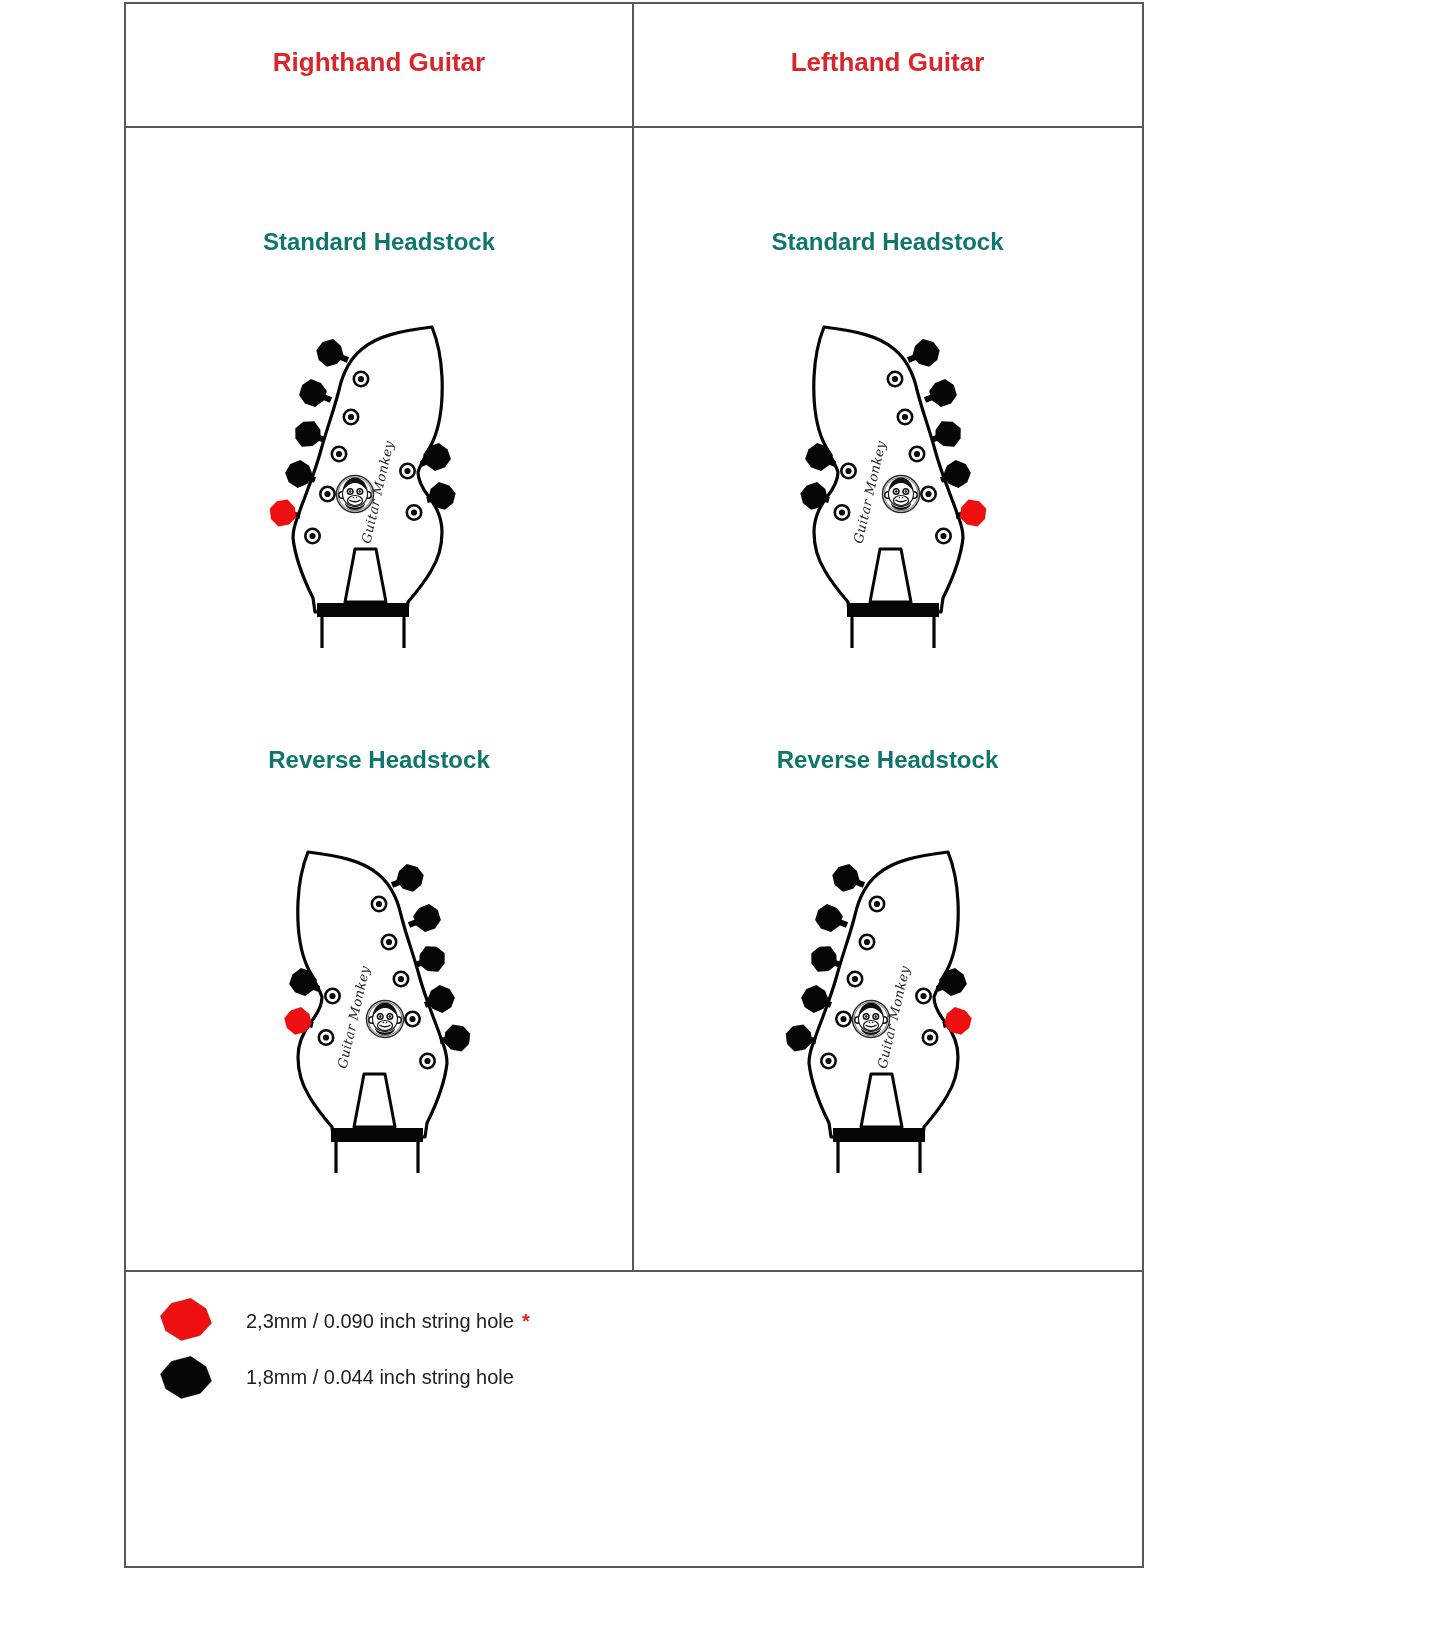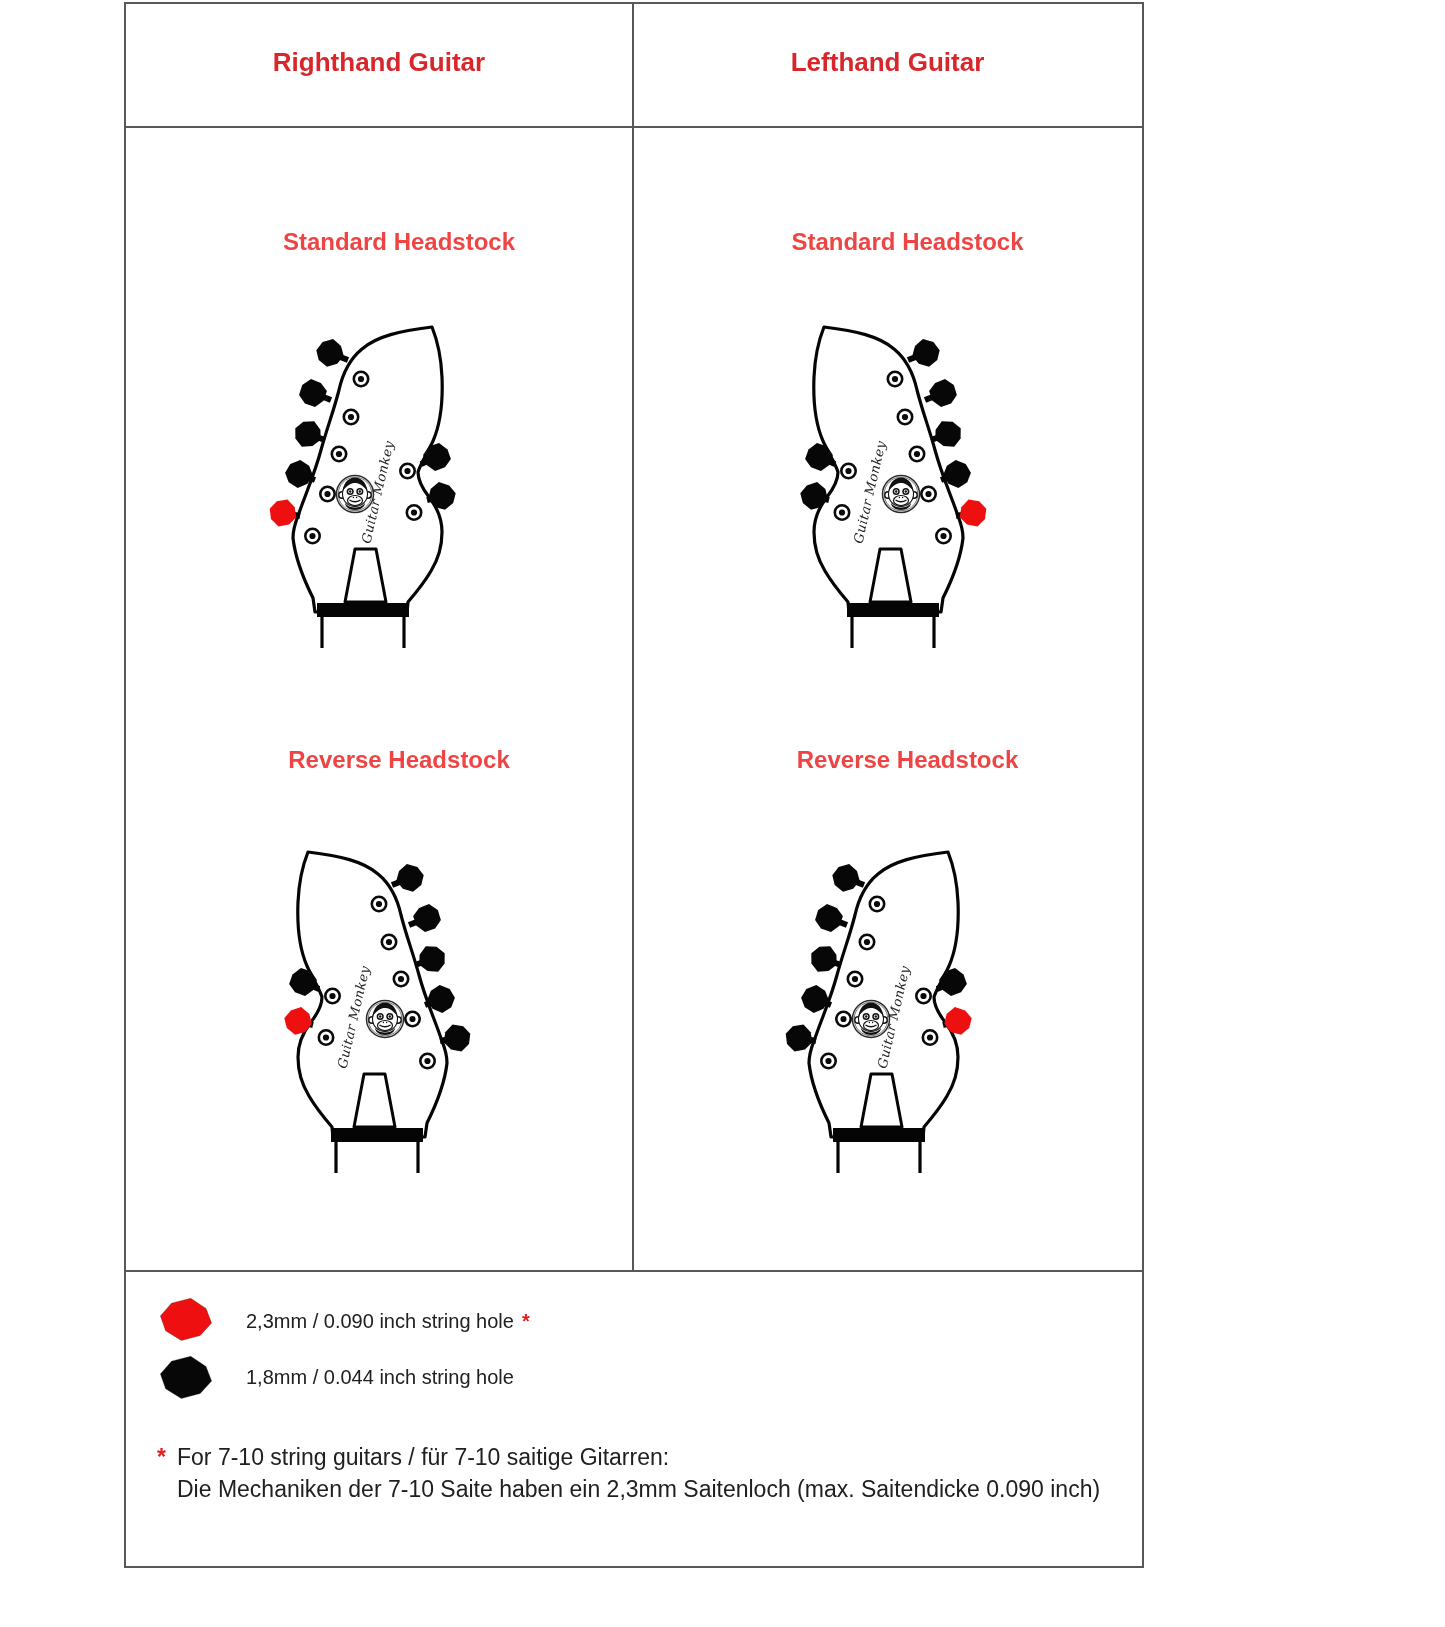--- a/index.html
+++ b/index.html
@@ -7,21 +7,21 @@
     position:relative;width:1445px;height:1627px;background:#ffffff;overflow:hidden;
     font-family:"Liberation Sans","DejaVu Sans",sans-serif;color:#1f1f1f;
   }
   .frame{position:absolute;left:124px;top:2px;width:1020px;height:1566px;
     border:2px solid #58585a;box-sizing:border-box;}
   .hline{position:absolute;left:124px;width:1020px;height:2px;background:#58585a;}
   .vline{position:absolute;left:632px;top:2px;width:2px;height:1268px;background:#58585a;}
   .col-title{position:absolute;top:46px;font-size:26px;font-weight:bold;text-align:center;line-height:32px;}
   .col-title.left{left:125px;width:508px;}
   .col-title.right{left:633px;width:509px;}
-  .quad-title{position:absolute;width:508px;text-align:center;font-size:24px;font-weight:bold;color:#ef4444;line-height:28px;margin-left:20px;}
+  .quad-title{position:absolute;width:508px;text-align:center;font-size:24px;font-weight:bold;color:#0f766e;line-height:28px;}
   .headstock{position:absolute;width:230px;height:350px;}
   .headstock svg{display:block;}
   .swatch{position:absolute;left:158px;width:58px;height:46px;}
   .legend-label{position:absolute;left:246px;font-size:20px;line-height:30px;color:#202020;}
   .legend-ast{font-weight:bold;margin-left:8px;}
   .footnote{position:absolute;left:157px;top:1441px;width:980px;font-size:23px;line-height:32px;color:#202020;}
   .fn-ast{display:inline-block;width:20px;font-weight:bold;}
   .fn-indent{margin-left:20px;}
 </style>
 </head>
@@ -275,17 +275,15 @@
       </svg></div>
 
   <div class="legend-label" style="top:1306px;">
     <span>2,3mm / 0.090 inch string hole</span><span class="legend-ast" style="color: rgb(224, 32, 32);">*</span>
   </div>
   <div class="legend-label" style="top:1362px;">
     <span>1,8mm / 0.044 inch string hole</span><span class="legend-ast" style="color: rgb(224, 32, 32);"></span>
   </div>
 
   <div class="footnote">
-    <div><span class="fn-ast" style="color: rgb(224, 32, 32);">*</span><span>For 7-10 string guitars / für 7-10 saitige Gitarren:</span></div>
-    <div class="fn-indent">Die Mechaniken der 7-10 Saite haben ein 2,3mm Saitenloch (max. Saitendicke 0.090 inch)</div>
   </div>
 
 </div>
 
 </body></html>

